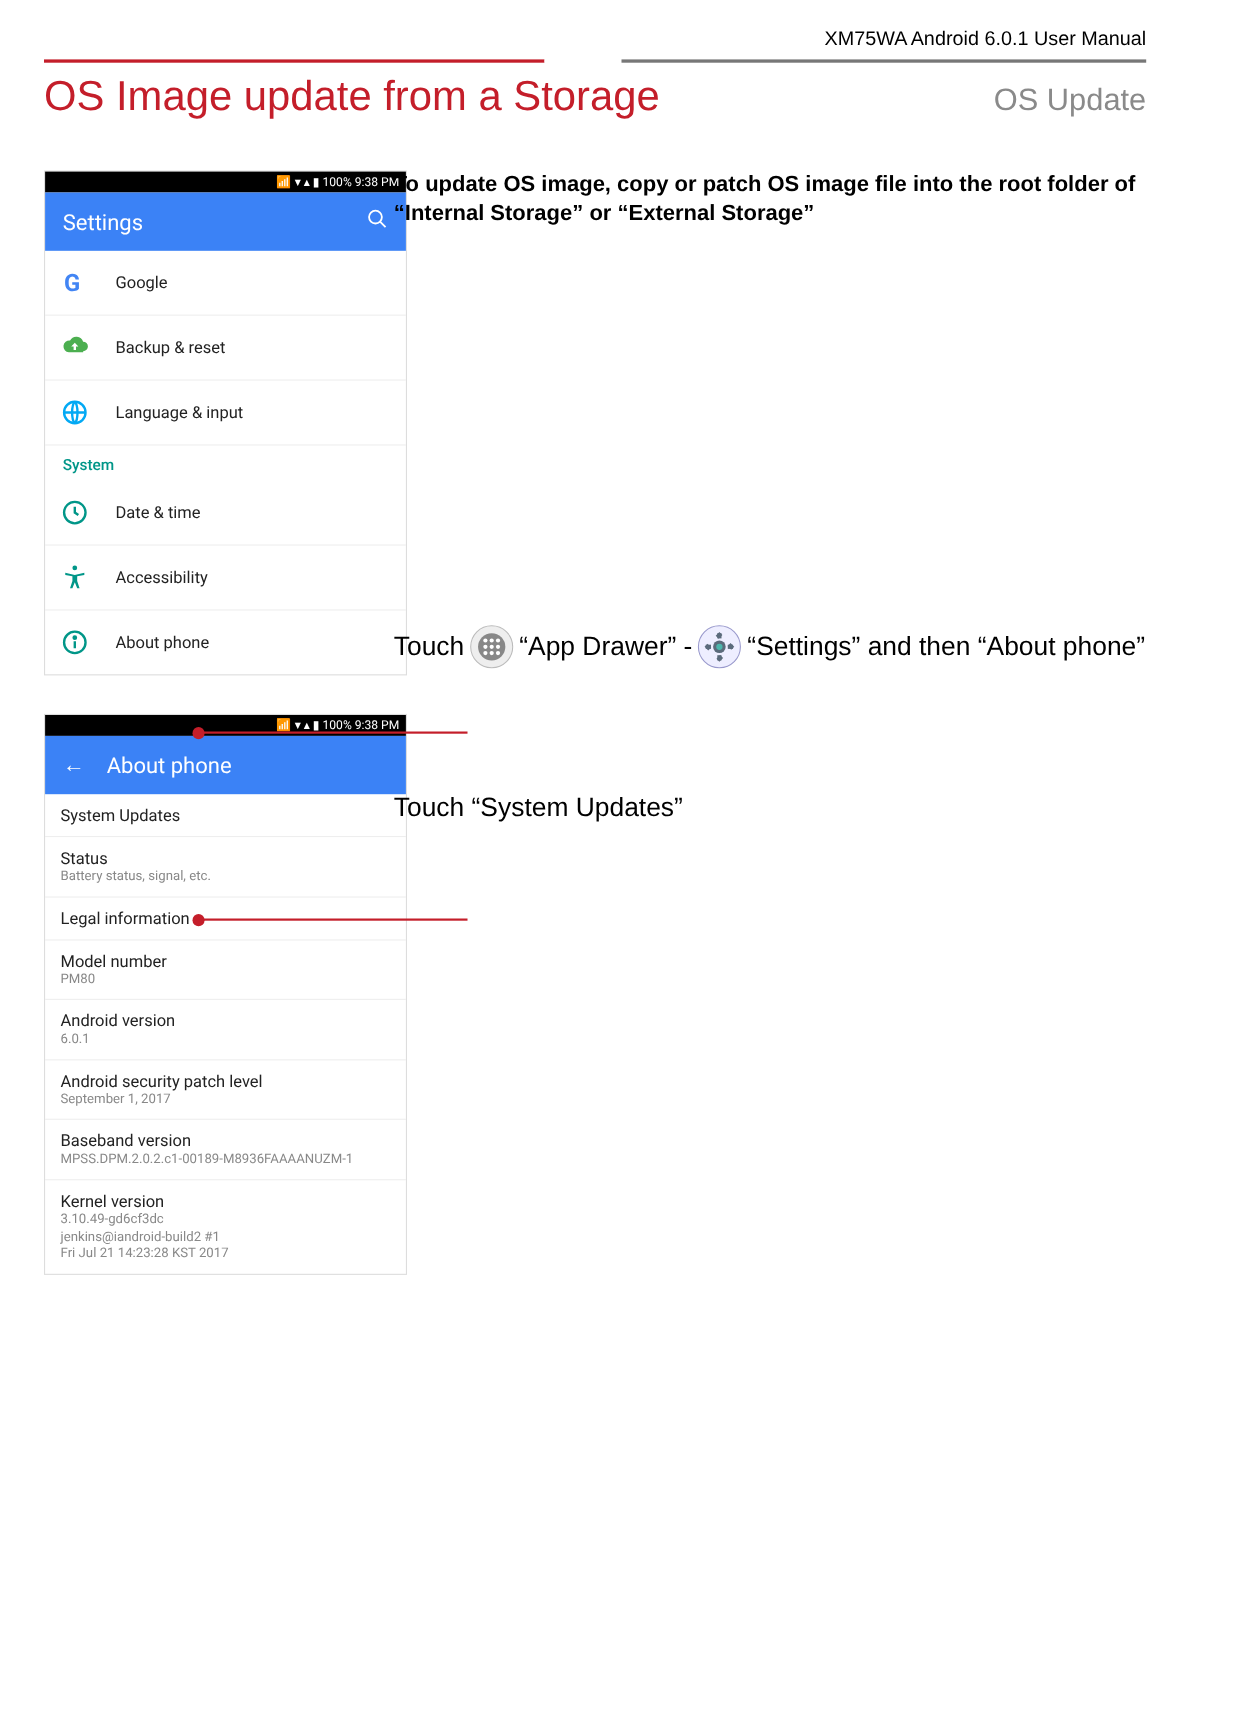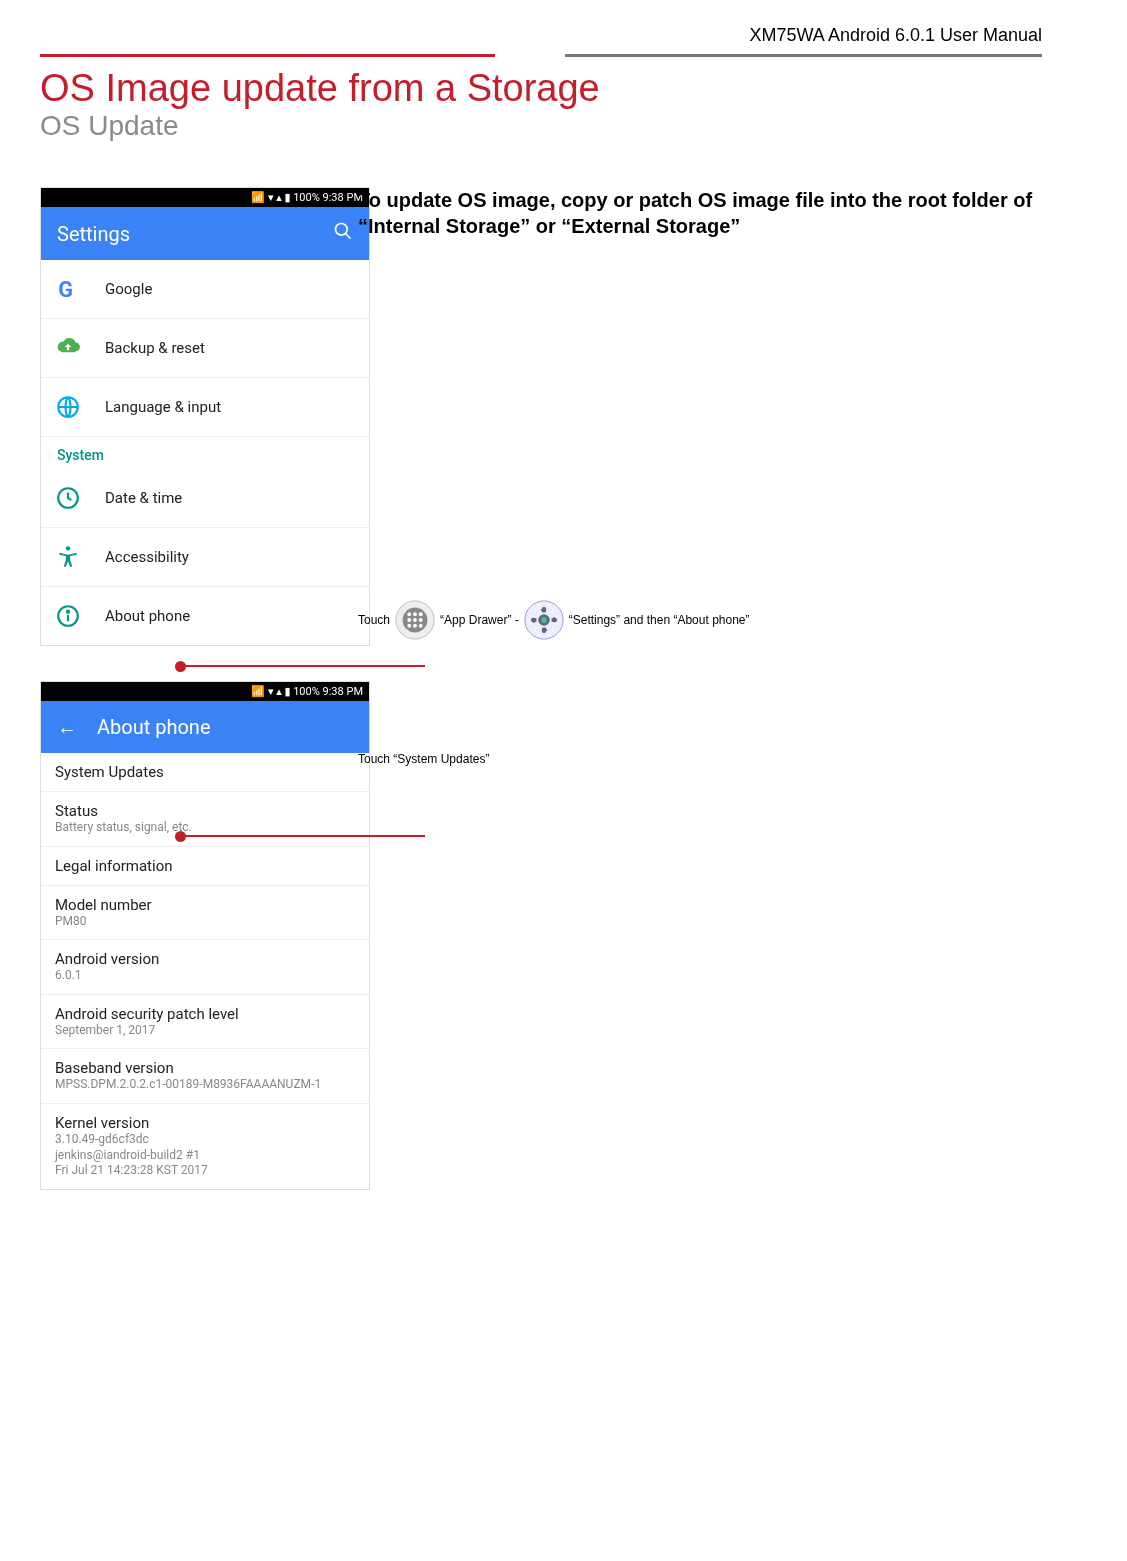--- a/index.html
+++ b/index.html
@@ -28,21 +28,20 @@
     margin-bottom: 10px;
   }
   .top-rule .red { flex: 1; height: 3px; background: #c41e2a; }
   .top-rule .gap { width: 70px; height: 3px; background: #fff; }
   .top-rule .gray { flex: 1.05; height: 3px; background: #777; }
   .titles {
     display: flex;
     justify-content: space-between;
     align-items: baseline;
     margin-bottom: 45px;
-    flex-direction: column;
   }
   .title-left {
     font-size: 38px;
     color: #c41e2a;
     font-weight: 400;
   }
   .title-right {
     font-size: 28px;
     color: #8a8a8a;
     font-weight: 400;
@@ -137,21 +136,21 @@
     left: -5px;
     top: -4px;
     width: 11px;
     height: 11px;
     background: #c41e2a;
     border-radius: 50%;
   }
 
   
   .instr {
-    font-size: 12px;
+    font-size: 24px;
     line-height: 1.35;
     display: flex;
     flex-wrap: wrap;
     align-items: center;
     gap: 6px 4px;
   }
   .instr .inline-icon {
     width: 42px;
     height: 42px;
     display: inline-flex;

